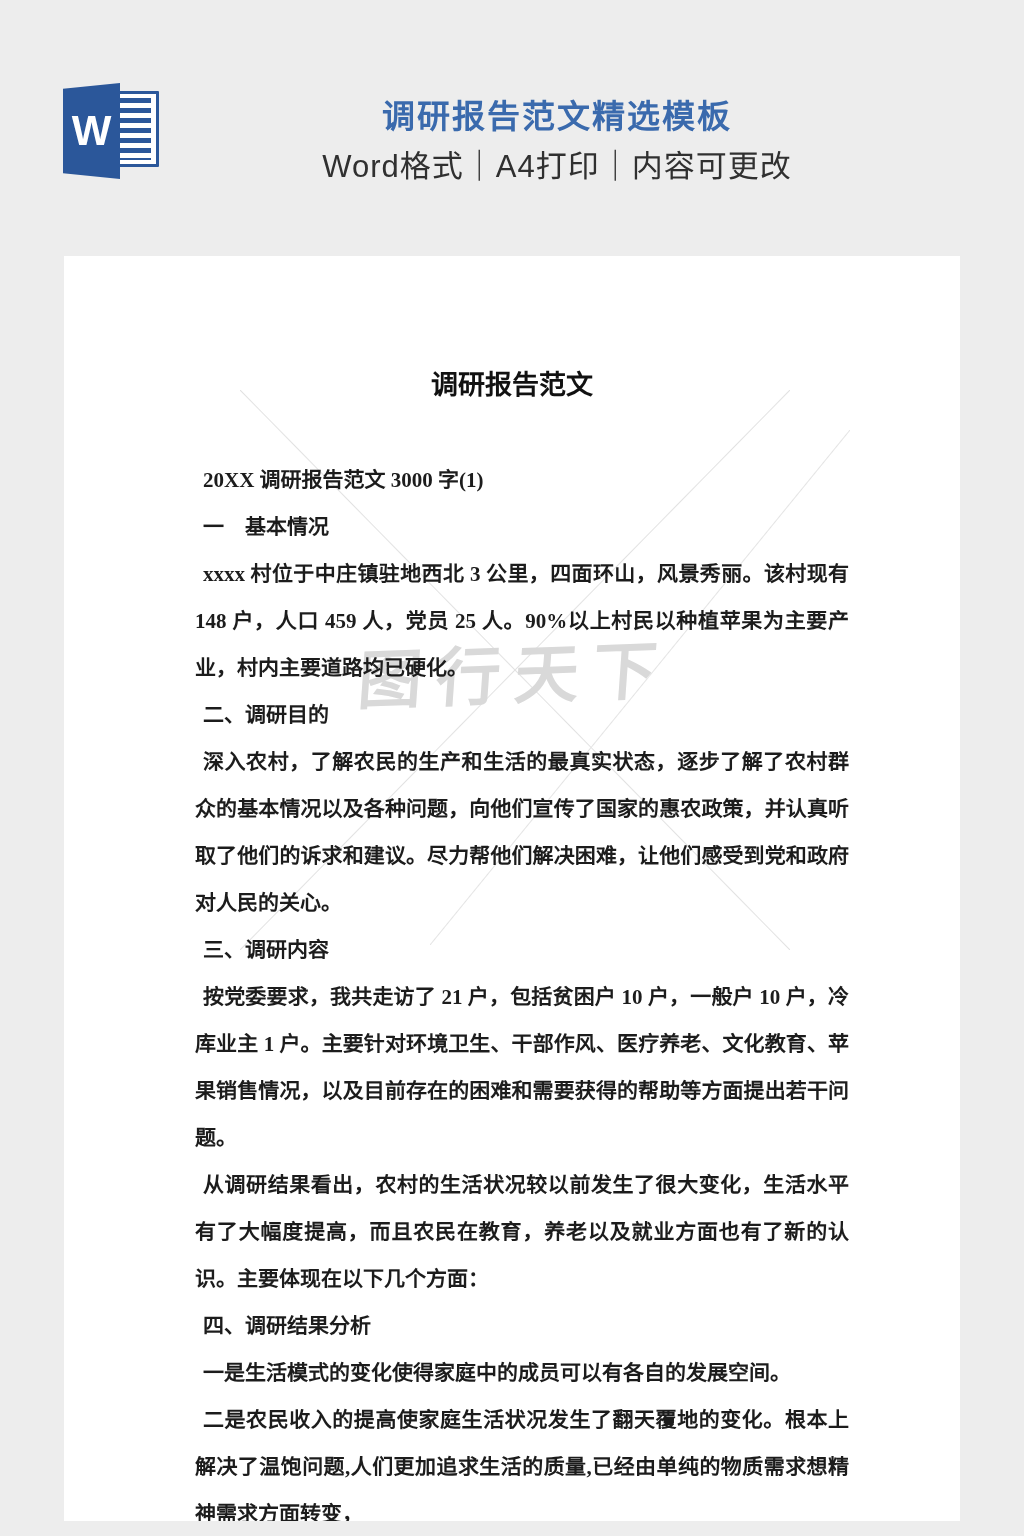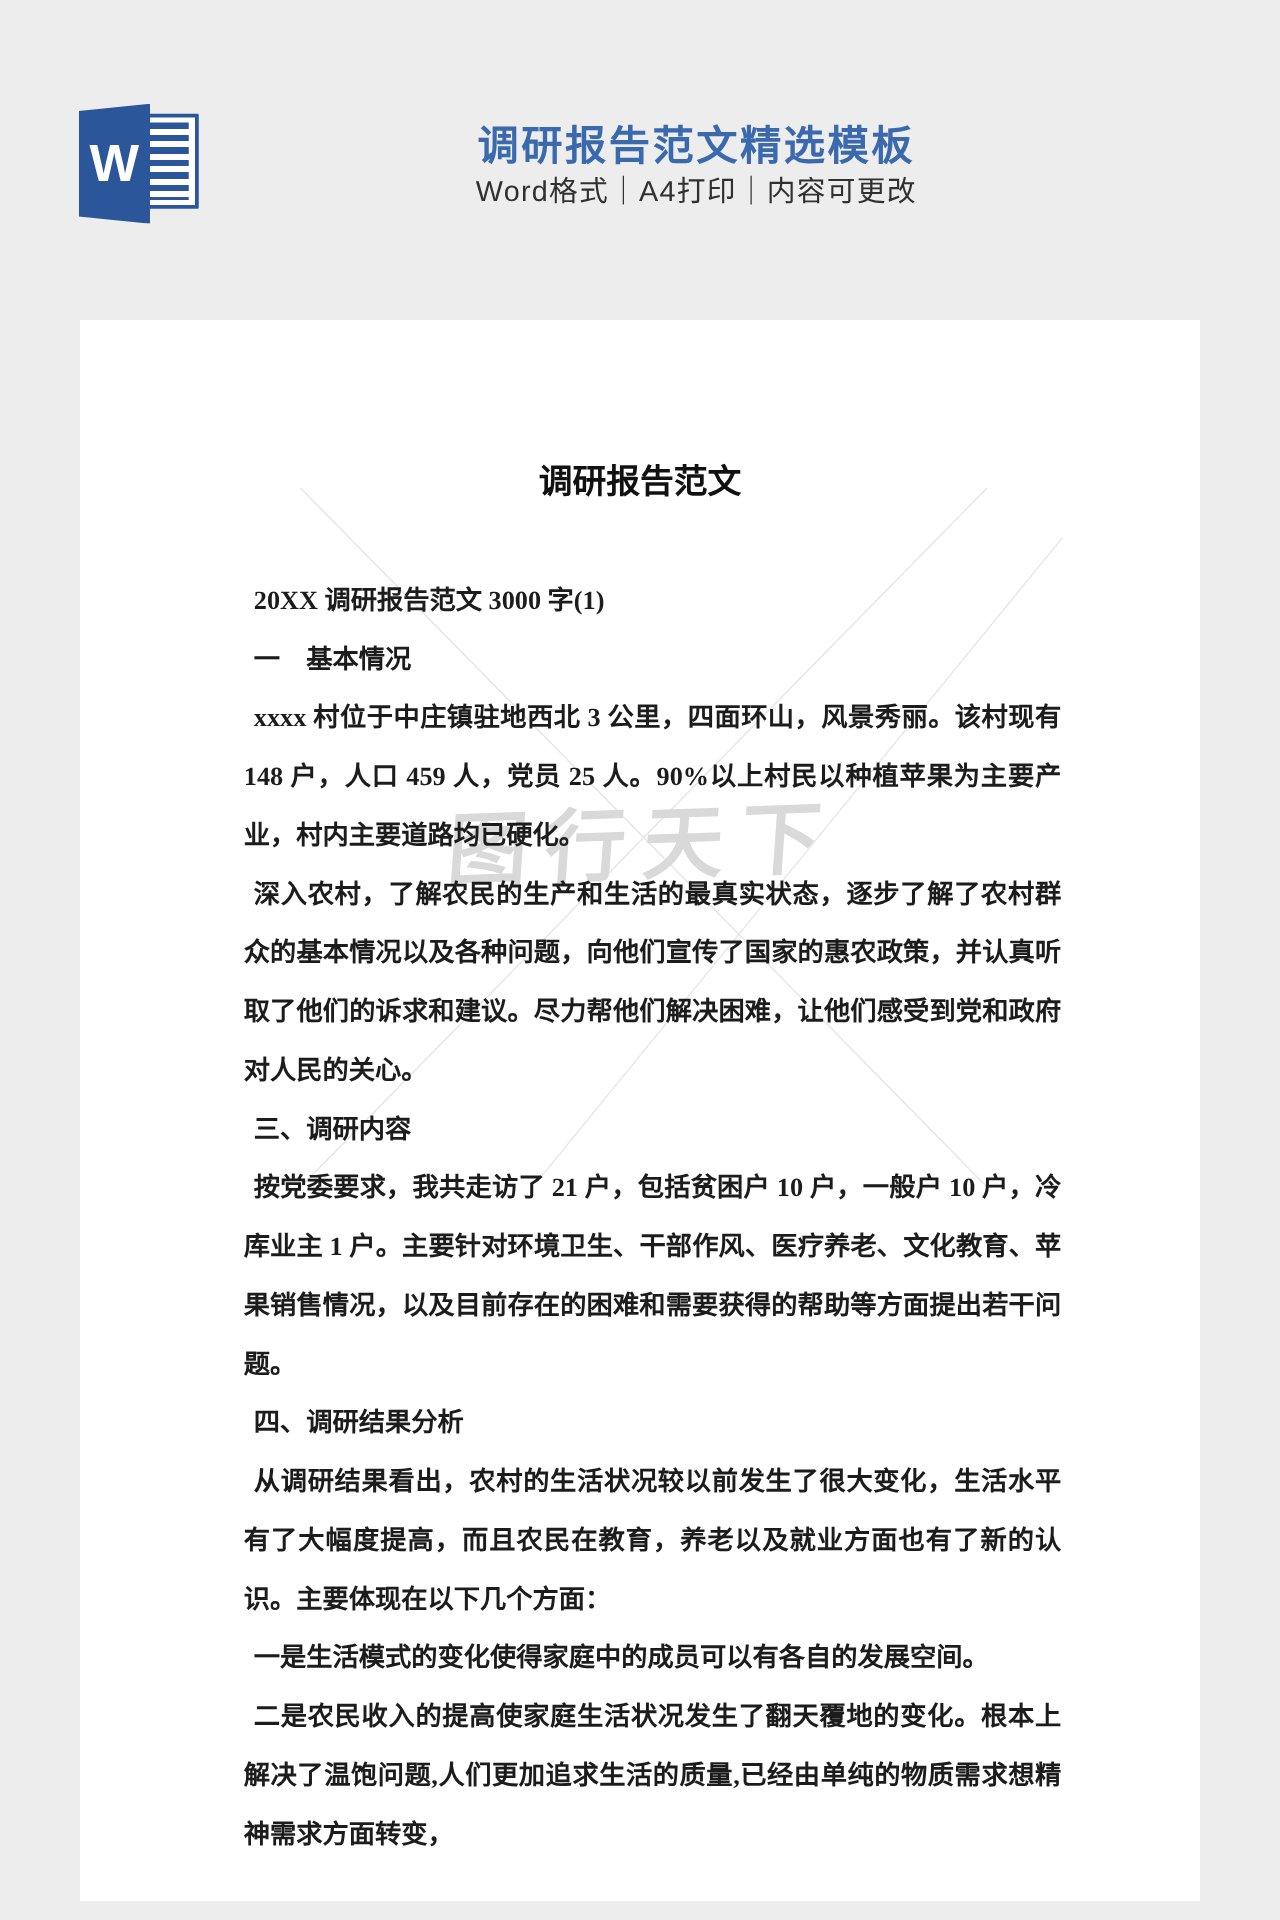--- a/index.html
+++ b/index.html
@@ -33,21 +33,21 @@
     color:#fff; font-weight:bold; font-size:42px; line-height:1;
     font-family:"Liberation Sans","DejaVu Sans",sans-serif;
   }
 
   .header-text { position:absolute; left:160px; right:70px; top:96px; text-align:center; }
   .header-title {
     font-size:33px; font-weight:bold; letter-spacing:2px;
     color:#3a6aad; line-height:42px;
   }
   .header-subtitle {
-    margin-top:0; font-size:23px; letter-spacing:1px;
+    margin-top:14px; font-size:31px; letter-spacing:1px;
     color:#303030; line-height:30px;
   }
 
   
   .page {
     position:absolute; left:64px; top:256px; width:896px; height:1265px;
     background:#ffffff; overflow:hidden;
     box-sizing:border-box; padding-top:111px;
   }
 
@@ -113,21 +113,22 @@
     <span class="wm-text">图行天下</span>
   </div>
   <div class="wm-x2"></div>
 
   <h1 class="doc-title">调研报告范文</h1>
 
   <div class="doc-body">
     <p>20XX 调研报告范文 3000 字(1)</p>
     <p>一　基本情况</p>
     <p>xxxx 村位于中庄镇驻地西北 3 公里，四面环山，风景秀丽。该村现有 148 户，人口 459 人，党员 25 人。90%以上村民以种植苹果为主要产业，村内主要道路均已硬化。</p>
+    <p>二、调研目的</p>
     <p>深入农村，了解农民的生产和生活的最真实状态，逐步了解了农村群众的基本情况以及各种问题，向他们宣传了国家的惠农政策，并认真听取了他们的诉求和建议。尽力帮他们解决困难，让他们感受到党和政府对人民的关心。</p>
     <p>三、调研内容</p>
     <p>按党委要求，我共走访了 21 户，包括贫困户 10 户，一般户 10 户，冷库业主 1 户。主要针对环境卫生、干部作风、医疗养老、文化教育、苹果销售情况，以及目前存在的困难和需要获得的帮助等方面提出若干问题。</p>
+    <p>从调研结果看出，农村的生活状况较以前发生了很大变化，生活水平有了大幅度提高，而且农民在教育，养老以及就业方面也有了新的认识。主要体现在以下几个方面：</p>
     <p>四、调研结果分析</p>
-    <p>从调研结果看出，农村的生活状况较以前发生了很大变化，生活水平有了大幅度提高，而且农民在教育，养老以及就业方面也有了新的认识。主要体现在以下几个方面：</p>
     <p>一是生活模式的变化使得家庭中的成员可以有各自的发展空间。</p>
     <p>二是农民收入的提高使家庭生活状况发生了翻天覆地的变化。根本上解决了温饱问题,人们更加追求生活的质量,已经由单纯的物质需求想精神需求方面转变，</p>
   </div>
 </div>
 
 </body></html>

